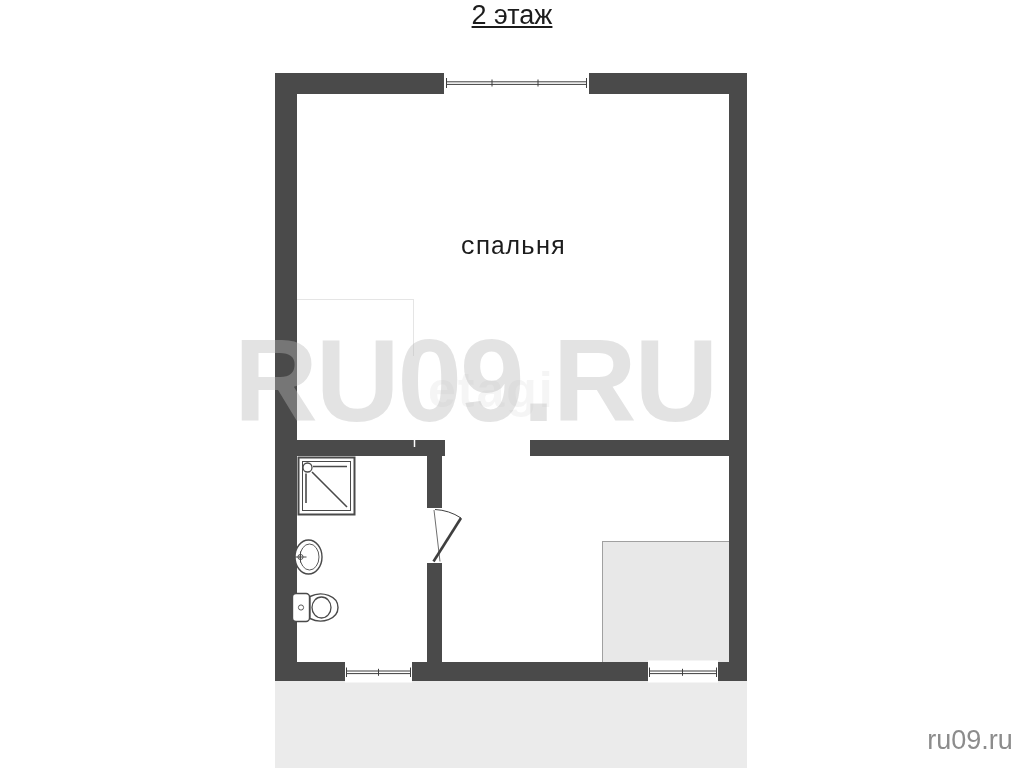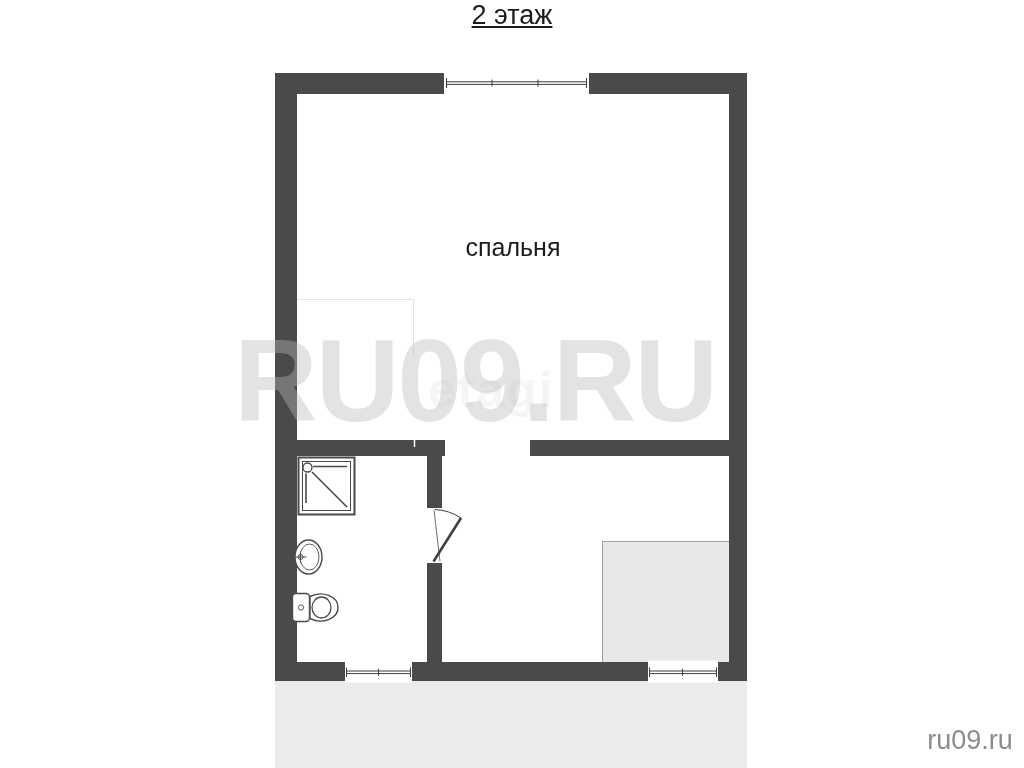--- a/index.html
+++ b/index.html
@@ -7,21 +7,21 @@
     position:relative;width:1024px;height:768px;overflow:hidden;
     background:#ffffff;font-family:"Liberation Sans", sans-serif;
   }
   #plan-svg{position:absolute;left:0;top:0;z-index:1;}
   .page-title{
     position:absolute;left:0;top:0;width:1024px;text-align:center;
     font-size:27px;color:#1c1c1c;z-index:5;letter-spacing:0px;text-decoration:underline;
   }
   .room-label{
     position:absolute;left:297px;top:233px;width:432px;text-align:center;
-    font-size:25px;color:#1c1c1c;z-index:5;
+    font-size:25px;color:#1c1c1c;z-index:5;font-family:Liberation Mono, monospace;
   }
   .wm-large{
     position:absolute;left:234px;top:331px;width:600px;height:100px;
     font-size:116px;font-weight:bold;line-height:100px;letter-spacing:-2px;
     color:rgba(185,185,185,0.40);z-index:3;white-space:nowrap;
     user-select:none;
   }
   .wm-logo{
     position:absolute;left:428px;top:341px;width:200px;
     font-size:50px;font-weight:bold;letter-spacing:2px;

